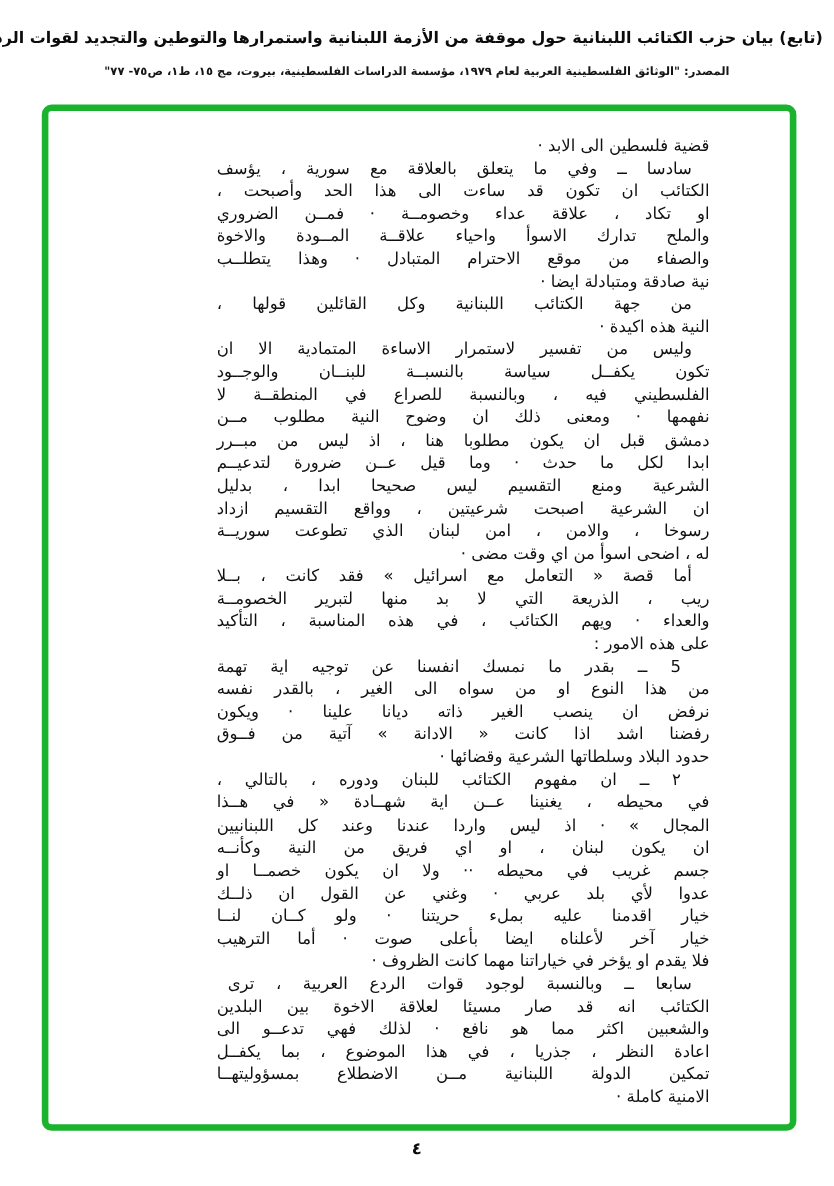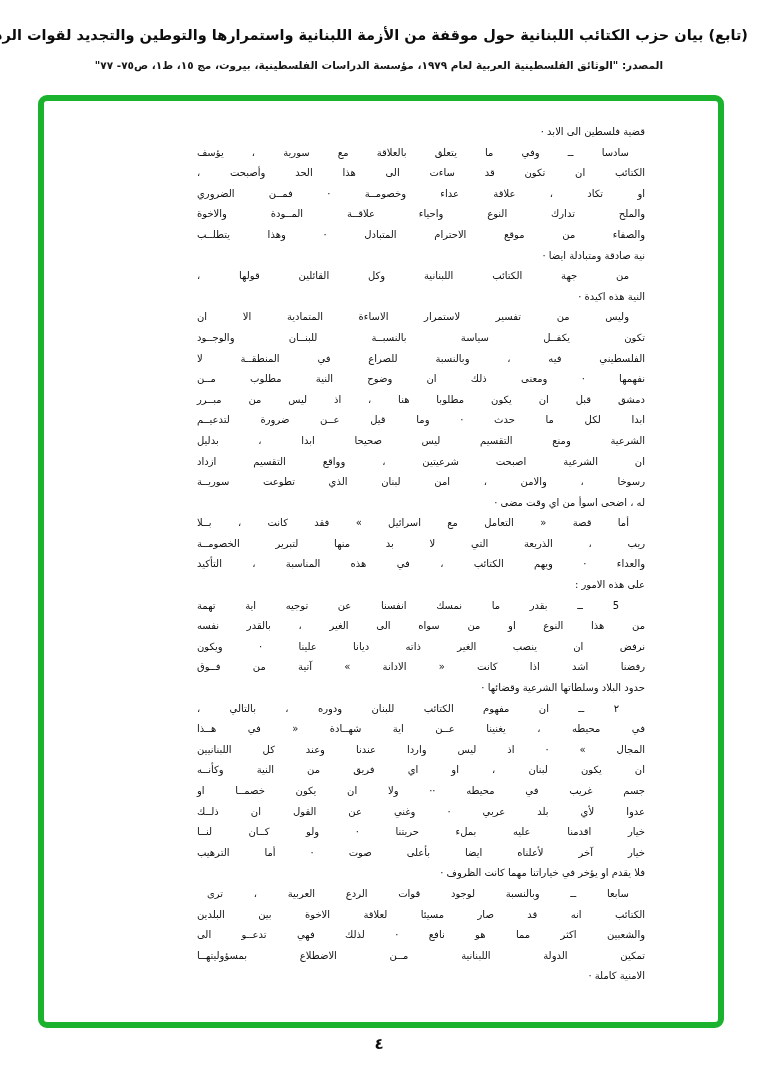--- a/index.html
+++ b/index.html
@@ -48,21 +48,21 @@
   .text-column {
     position: absolute;
     left: 153px; top: 21px;
     width: 448px;
     direction: rtl;
   }
   .line {
     direction: rtl;
     text-align: justify;
     text-align-last: justify;
-    font-size: 10px;
+    font-size: 15px;
     line-height: 20.6px;
     height: 20.6px;
     color: #101010;
     overflow: visible;
   }
   .line.last {
     text-align-last: right;
   }
   .page-number {
     position: absolute;
@@ -81,21 +81,21 @@
   <div class="header-title">(تابع) بيان حزب الكتائب اللبنانية حول موقفة من الأزمة اللبنانية واستمرارها والتوطين والتجديد لقوات الردع العربية</div>
 
   <div class="header-source">المصدر: "الوثائق الفلسطينية العربية لعام ١٩٧٩،  مؤسسة الدراسات الفلسطينية، بيروت، مج ١٥، ط١، ص٧٥- ٧٧"</div>
 
   <div class="frame" style="border-color: rgb(27, 179, 45);">
     <div class="text-column" id="body-lines">
         <div class="line last">قضية فلسطين الى الابد ·</div>
         <div class="line" style="padding-right: 16px;">سادسا ــ وفي ما يتعلق بالعلاقة مع سورية ، يؤسف</div>
         <div class="line">الكتائب ان تكون قد ساءت الى هذا الحد وأصبحت ،</div>
         <div class="line">او تكاد ، علاقة عداء وخصومــة · فمــن الضروري</div>
-        <div class="line">والملح تدارك النوع واحياء علاقــة المــودة والاخوة</div>
+        <div class="line">والملح تدارك الاسوأ واحياء علاقــة المــودة والاخوة</div>
         <div class="line">والصفاء من موقع الاحترام المتبادل · وهذا يتطلــب</div>
         <div class="line last">نية صادقة ومتبادلة ايضا ·</div>
         <div class="line" style="padding-right: 16px;">من جهة الكتائب اللبنانية وكل القائلين قولها ،</div>
         <div class="line last">النية هذه اكيدة ·</div>
         <div class="line" style="padding-right: 16px;">وليس من تفسير لاستمرار الاساءة المتمادية الا ان</div>
         <div class="line">تكون يكفــل سياسة بالنسبــة للبنــان والوجــود</div>
         <div class="line">الفلسطيني فيه ، وبالنسبة للصراع في المنطقــة لا</div>
         <div class="line">نفهمها · ومعنى ذلك ان وضوح النية مطلوب مــن</div>
         <div class="line">دمشق قبل ان يكون مطلوبا هنا ، اذ ليس من مبــرر</div>
         <div class="line">ابدا لكل ما حدث · وما قيل عــن ضرورة لتدعيــم</div>
@@ -117,20 +117,21 @@
         <div class="line">المجال » · اذ ليس واردا عندنا وعند كل اللبنانيين</div>
         <div class="line">ان يكون لبنان ، او اي فريق من النية وكأنــه</div>
         <div class="line">جسم غريب في محيطه ·· ولا ان يكون خصمــا او</div>
         <div class="line">عدوا لأي بلد عربي · وغني عن القول ان ذلــك</div>
         <div class="line">خيار اقدمنا عليه بملء حريتنا · ولو كــان لنــا</div>
         <div class="line">خيار آخر لأعلناه ايضا بأعلى صوت · أما الترهيب</div>
         <div class="line last">فلا يقدم او يؤخر في خياراتنا مهما كانت الظروف ·</div>
         <div class="line" style="padding-right: 16px; margin-left: 10px;">سابعا ــ وبالنسبة لوجود قوات الردع العربية ، ترى</div>
         <div class="line">الكتائب انه قد صار مسيئا لعلاقة الاخوة بين البلدين</div>
         <div class="line">والشعبين اكثر مما هو نافع · لذلك فهي تدعــو الى</div>
+        <div class="line">اعادة النظر ، جذريا ، في هذا الموضوع ، بما يكفــل</div>
         <div class="line">تمكين الدولة اللبنانية مــن الاضطلاع بمسؤوليتهــا</div>
         <div class="line last">الامنية كاملة ·</div>
       </div>
   </div>
 
   <div class="page-number">٤</div>
 
 </div>
 
 </body></html>

